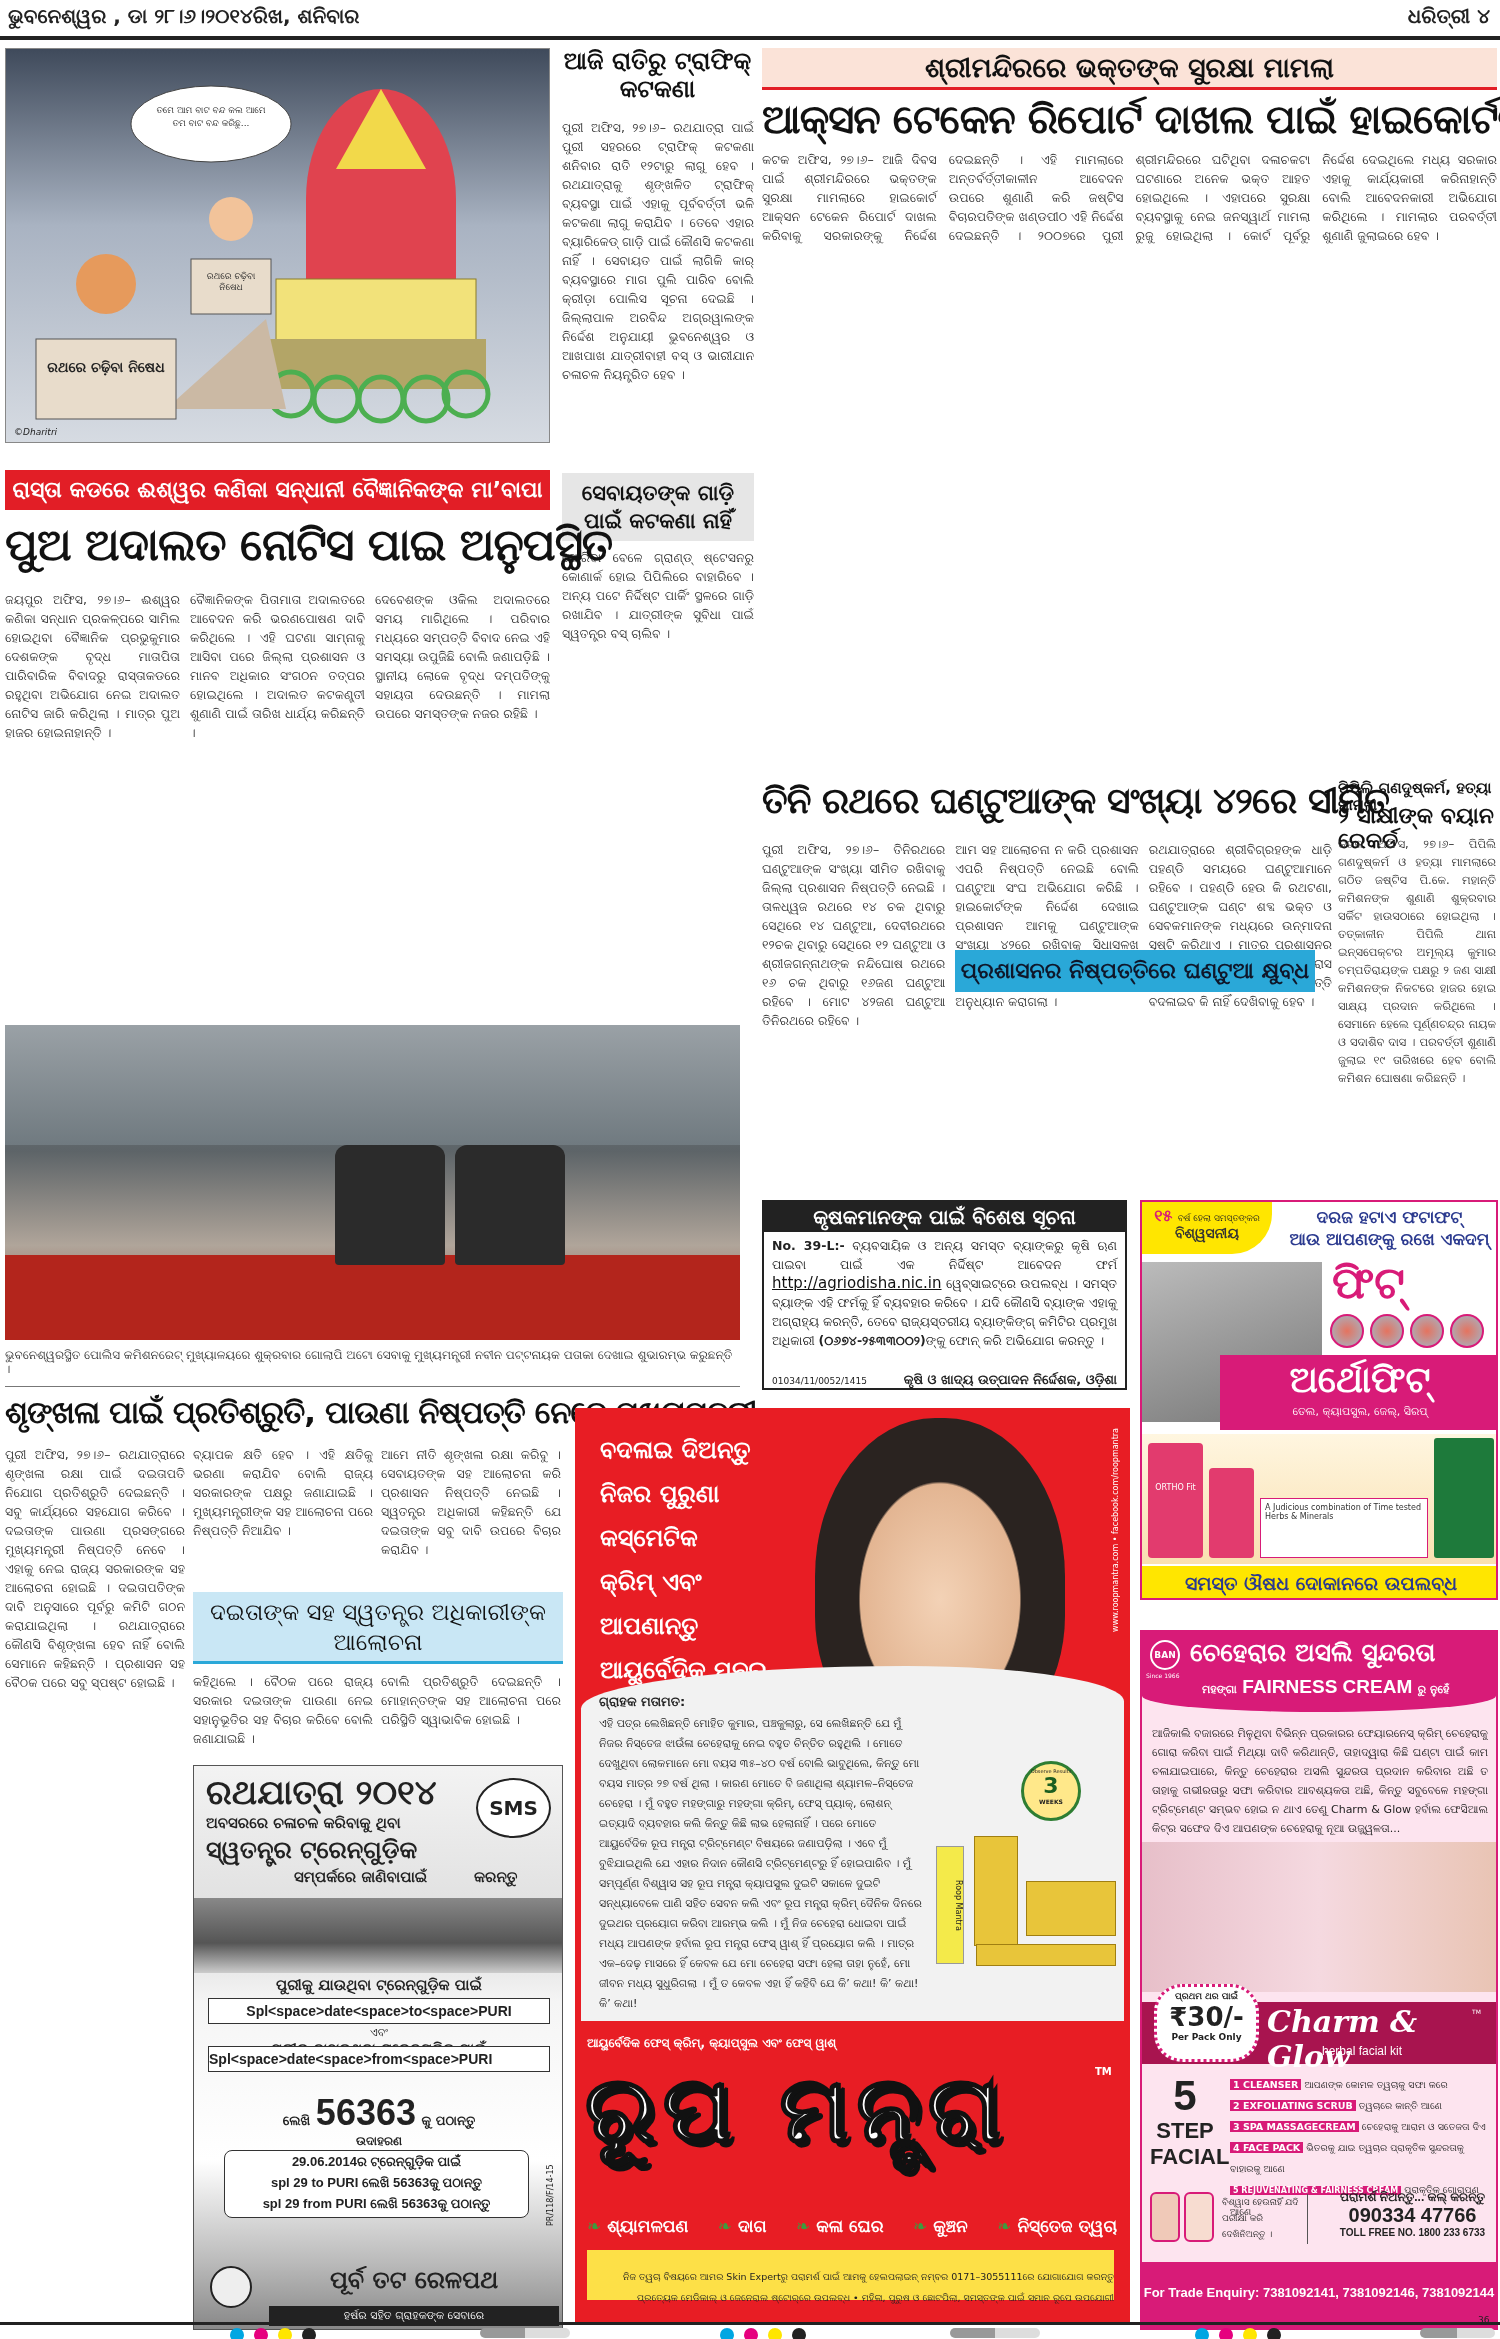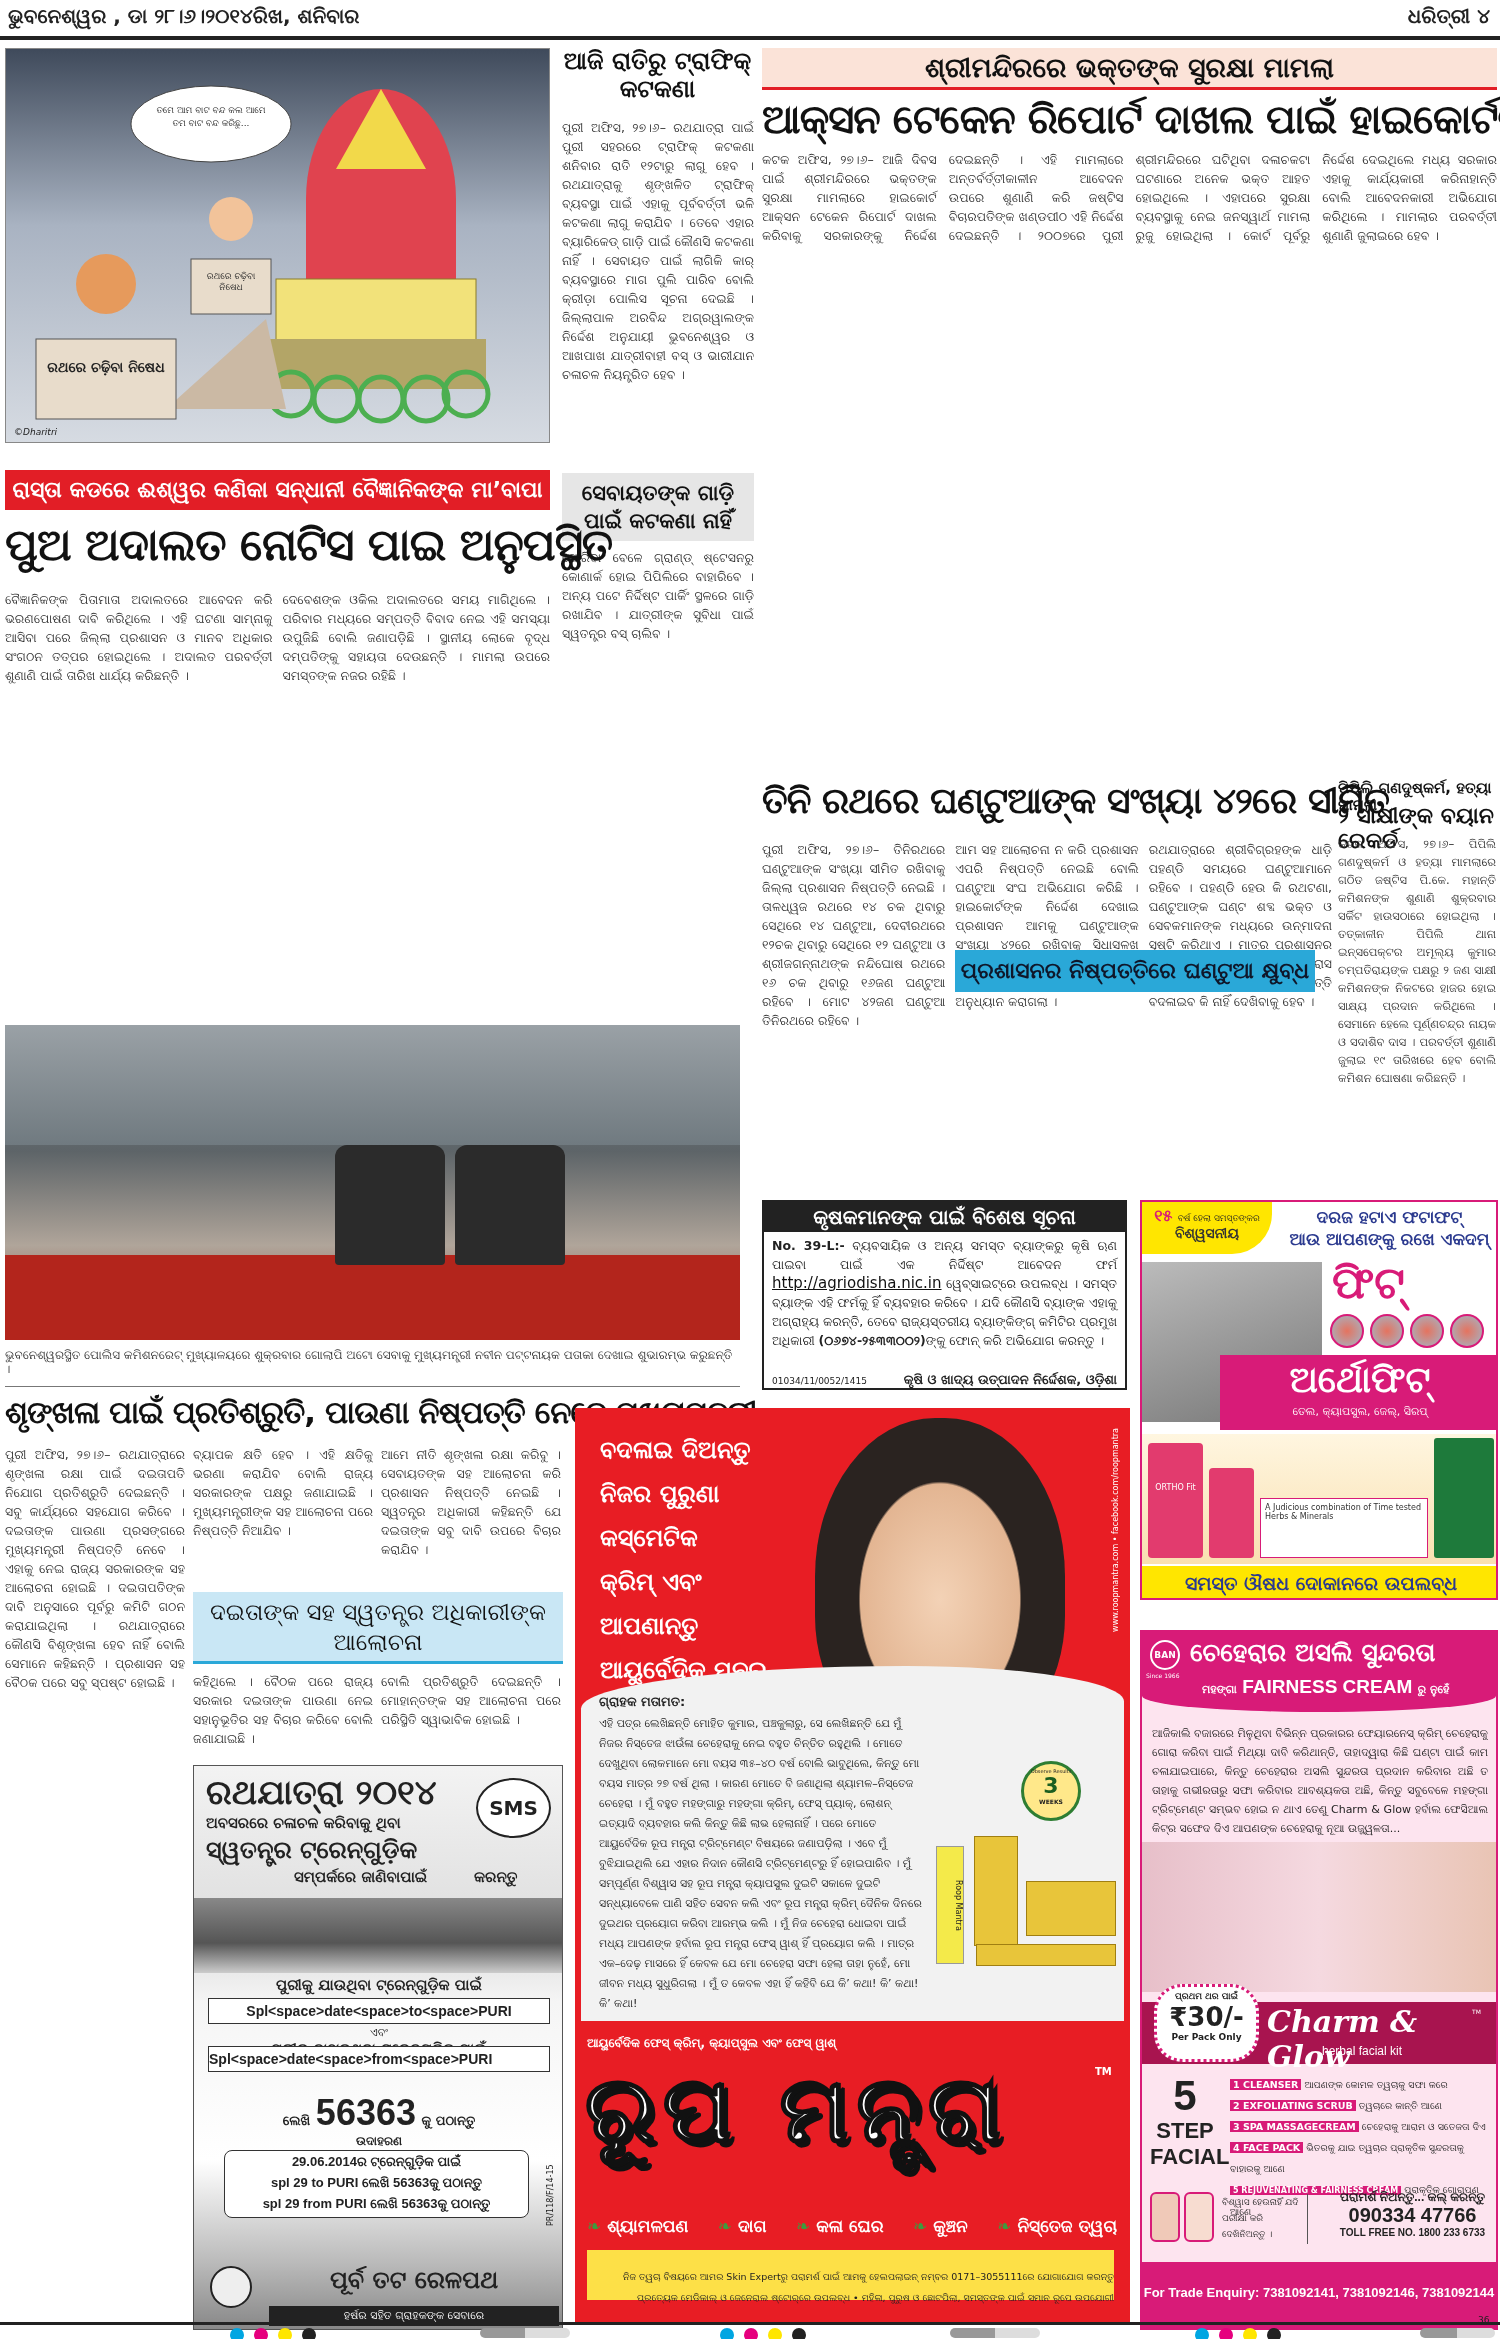--- a/index.html
+++ b/index.html
@@ -68,21 +68,22 @@
 <div class="abs box-grey" style="left:562px;top:473px;width:192px;height:68px;font-size:21px;padding-top:6px;line-height:28px">ସେବାୟତଙ୍କ ଗାଡ଼ି ପାଇଁ କଟକଣା ନାହିଁ</div>
 <div class="abs body-text" style="left:562px;top:548px;width:192px;height:465px">ଫେରିବା ବେଳେ ଗ୍ରାଣ୍ଡ୍ ଷ୍ଟେସନରୁ କୋଣାର୍କ ହୋଇ ପିପିଲିରେ ବାହାରିବେ । ଅନ୍ୟ ପଟେ ନିର୍ଦ୍ଦିଷ୍ଟ ପାର୍କିଂ ସ୍ଥଳରେ ଗାଡ଼ି ରଖାଯିବ । ଯାତ୍ରୀଙ୍କ ସୁବିଧା ପାଇଁ ସ୍ୱତନ୍ତ୍ର ବସ୍ ଚାଲିବ ।</div>
 
 <div class="abs kicker-pink" style="left:762px;top:48px;width:735px;height:42px;font-size:27px;line-height:40px">ଶ୍ରୀମନ୍ଦିରରେ ଭକ୍ତଙ୍କ ସୁରକ୍ଷା ମାମଲା</div>
 <div class="abs hl" style="left:762px;top:96px;width:735px;font-size:40px;letter-spacing:-1px;white-space:nowrap">ଆକ୍ସନ ଟେକେନ ରିପୋର୍ଟ ଦାଖଲ ପାଇଁ ହାଇକୋର୍ଟଙ୍କ ନିର୍ଦ୍ଦେଶ</div>
 <div class="abs body-text" style="left:762px;top:150px;width:735px;height:615px;column-count:4;column-gap:12px">କଟକ ଅଫିସ, ୨୭।୬– ଆଜି ଦିବସ ପାଇଁ ଶ୍ରୀମନ୍ଦିରରେ ଭକ୍ତଙ୍କ ସୁରକ୍ଷା ମାମଲାରେ ହାଇକୋର୍ଟ ଆକ୍ସନ ଟେକେନ ରିପୋର୍ଟ ଦାଖଲ କରିବାକୁ ସରକାରଙ୍କୁ ନିର୍ଦ୍ଦେଶ ଦେଇଛନ୍ତି । ଏହି ମାମଲାରେ ଅନ୍ତର୍ବର୍ତ୍ତୀକାଳୀନ ଆବେଦନ ଉପରେ ଶୁଣାଣି କରି ଜଷ୍ଟିସ ବିଚାରପତିଙ୍କ ଖଣ୍ଡପୀଠ ଏହି ନିର୍ଦ୍ଦେଶ ଦେଇଛନ୍ତି । ୨୦୦୭ରେ ପୁରୀ ଶ୍ରୀମନ୍ଦିରରେ ଘଟିଥିବା ଦଳାଚକଟା ଘଟଣାରେ ଅନେକ ଭକ୍ତ ଆହତ ହୋଇଥିଲେ । ଏହାପରେ ସୁରକ୍ଷା ବ୍ୟବସ୍ଥାକୁ ନେଇ ଜନସ୍ୱାର୍ଥ ମାମଲା ରୁଜୁ ହୋଇଥିଲା । କୋର୍ଟ ପୂର୍ବରୁ ନିର୍ଦ୍ଦେଶ ଦେଇଥିଲେ ମଧ୍ୟ ସରକାର ଏହାକୁ କାର୍ଯ୍ୟକାରୀ କରିନାହାନ୍ତି ବୋଲି ଆବେଦନକାରୀ ଅଭିଯୋଗ କରିଥିଲେ । ମାମଲାର ପରବର୍ତ୍ତୀ ଶୁଣାଣି ଜୁଲାଇରେ ହେବ ।</div>
 
 <div class="abs kicker-red" style="left:5px;top:470px;width:545px;height:40px;font-size:22px;line-height:40px">ରାସ୍ତା କଡରେ ଈଶ୍ୱର କଣିକା ସନ୍ଧାନୀ ବୈଜ୍ଞାନିକଙ୍କ ମା’ବାପା ପ୍ରସଙ୍ଗ</div>
 <div class="abs hl" style="left:5px;top:520px;width:545px;font-size:44px;letter-spacing:-1px;white-space:nowrap">ପୁଅ ଅଦାଲତ ନୋଟିସ ପାଇ ଅନୁପସ୍ଥିତ</div>
 <div class="abs cols" style="left:5px;top:590px;width:545px;height:420px">
-  <div class="body-text">ବୈଜ୍ଞାନିକଙ୍କ ପିତାମାତା ଅଦାଲତରେ ଆବେଦନ କରି ଭରଣପୋଷଣ ଦାବି କରିଥିଲେ । ଏହି ଘଟଣା ସାମ୍ନାକୁ ଆସିବା ପରେ ଜିଲ୍ଲା ପ୍ରଶାସନ ଓ ମାନବ ଅଧିକାର ସଂଗଠନ ତତ୍ପର ହୋଇଥିଲେ । ଅଦାଲତ ପରବର୍ତ୍ତୀ ଶୁଣାଣି ପାଇଁ ତାରିଖ ଧାର୍ଯ୍ୟ କରିଛନ୍ତି ।</div>
+  <div class="body-text">ଜୟପୁର ଅଫିସ, ୨୭।୬– ଈଶ୍ୱର କଣିକା ସନ୍ଧାନ ପ୍ରକଳ୍ପରେ ସାମିଲ ହୋଇଥିବା ବୈଜ୍ଞାନିକ ପ୍ରଭୁକୁମାର ଦେଶକଙ୍କ ବୃଦ୍ଧ ମାତାପିତା ପାରିବାରିକ ବିବାଦରୁ ରାସ୍ତାକଡରେ ରହୁଥିବା ଅଭିଯୋଗ ନେଇ ଅଦାଲତ ନୋଟିସ ଜାରି କରିଥିଲା । ମାତ୍ର ପୁଅ ହାଜର ହୋଇନାହାନ୍ତି ।</div>
+  <div class="body-text">ବୈଜ୍ଞାନିକଙ୍କ ପିତାମାତା ଅଦାଲତରେ ଆବେଦନ କରି ଭରଣପୋଷଣ ଦାବି କରିଥିଲେ । ଏହି ଘଟଣା ସାମ୍ନାକୁ ଆସିବା ପରେ ଜିଲ୍ଲା ପ୍ରଶାସନ ଓ ମାନବ ଅଧିକାର ସଂଗଠନ ତତ୍ପର ହୋଇଥିଲେ । ଅଦାଲତ କଟକଣ୍ତ୍ତୀ ଶୁଣାଣି ପାଇଁ ତାରିଖ ଧାର୍ଯ୍ୟ କରିଛନ୍ତି ।</div>
   <div class="body-text">ଦେବେଶଙ୍କ ଓକିଲ ଅଦାଲତରେ ସମୟ ମାଗିଥିଲେ । ପରିବାର ମଧ୍ୟରେ ସମ୍ପତ୍ତି ବିବାଦ ନେଇ ଏହି ସମସ୍ୟା ଉପୁଜିଛି ବୋଲି ଜଣାପଡ଼ିଛି । ସ୍ଥାନୀୟ ଲୋକେ ବୃଦ୍ଧ ଦମ୍ପତିଙ୍କୁ ସହାୟତା ଦେଉଛନ୍ତି । ମାମଲା ଉପରେ ସମସ୍ତଙ୍କ ନଜର ରହିଛି ।</div>
 </div>
 
 <div class="abs hl" style="left:762px;top:780px;width:570px;font-size:36px;letter-spacing:-1px;white-space:nowrap">ତିନି ରଥରେ ଘଣ୍ଟୁଆଙ୍କ ସଂଖ୍ୟା ୪୨ରେ ସୀମିତ</div>
 <div class="abs cols" style="left:762px;top:840px;width:570px;height:350px">
   <div class="body-text">ପୁରୀ ଅଫିସ, ୨୭।୬– ତିନିରଥରେ ଘଣ୍ଟୁଆଙ୍କ ସଂଖ୍ୟା ସୀମିତ ରଖିବାକୁ ଜିଲ୍ଲା ପ୍ରଶାସନ ନିଷ୍ପତ୍ତି ନେଇଛି । ତାଳଧ୍ୱଜ ରଥରେ ୧୪ ଚକ ଥିବାରୁ ସେଥିରେ ୧୪ ଘଣ୍ଟୁଆ, ଦେବୀରଥରେ ୧୨ଚକ ଥିବାରୁ ସେଥିରେ ୧୨ ଘଣ୍ଟୁଆ ଓ ଶ୍ରୀଜଗନ୍ନାଥଙ୍କ ନନ୍ଦିଘୋଷ ରଥରେ ୧୬ ଚକ ଥିବାରୁ ୧୬ଜଣ ଘଣ୍ଟୁଆ ରହିବେ । ମୋଟ ୪୨ଜଣ ଘଣ୍ଟୁଆ ତିନିରଥରେ ରହିବେ ।</div>
   <div class="body-text">ଆମ ସହ ଆଲୋଚନା ନ କରି ପ୍ରଶାସନ ଏପରି ନିଷ୍ପତ୍ତି ନେଇଛି ବୋଲି ଘଣ୍ଟୁଆ ସଂଘ ଅଭିଯୋଗ କରିଛି । ହାଇକୋର୍ଟଙ୍କ ନିର୍ଦ୍ଦେଶ ଦେଖାଇ ପ୍ରଶାସନ ଆମକୁ ଘଣ୍ଟୁଆଙ୍କ ସଂଖ୍ୟା ୪୨ରେ ରଖିବାକୁ ସିଧାସଳଖ ନିର୍ଦ୍ଦେଶ ଦେଲେ । ଆମ ସହ କୌଣସି ଆଲୋଚନା ହେଲାନାହିଁ କି ସ୍ୱତ୍ୱଲିପିକୁ ଅନୁଧ୍ୟାନ କରାଗଲା ।</div>
   <div class="body-text">ରଥଯାତ୍ରାରେ ଶ୍ରୀବିଗ୍ରହଙ୍କ ଧାଡ଼ି ପହଣ୍ଡି ସମୟରେ ଘଣ୍ଟୁଆମାନେ ରହିବେ । ପହଣ୍ଡି ହେଉ କି ରଥଟଣା, ଘଣ୍ଟୁଆଙ୍କ ଘଣ୍ଟ ଶବ୍ଦ ଭକ୍ତ ଓ ସେବକମାନଙ୍କ ମଧ୍ୟରେ ଉନ୍ମାଦନା ସୃଷ୍ଟି କରିଥାଏ । ମାତ୍ର ପ୍ରଶାସନର ଏହି ନିଷ୍ପତ୍ତି ଘଣ୍ଟର ଶବ୍ଦକୁ ହ୍ରାସ କରିବ । ତେବେ ପ୍ରଶାସନ ନିଷ୍ପତ୍ତି ବଦଳାଇବ କି ନାହିଁ ଦେଖିବାକୁ ହେବ ।</div>
 </div>
 <div class="abs" style="left:955px;top:950px;width:360px;height:42px;background:#2aa8d8;color:#0f172a;font-weight:bold;font-size:22px;text-align:center;line-height:42px">ପ୍ରଶାସନର ନିଷ୍ପତ୍ତିରେ ଘଣ୍ଟୁଆ କ୍ଷୁବ୍ଧ</div>

